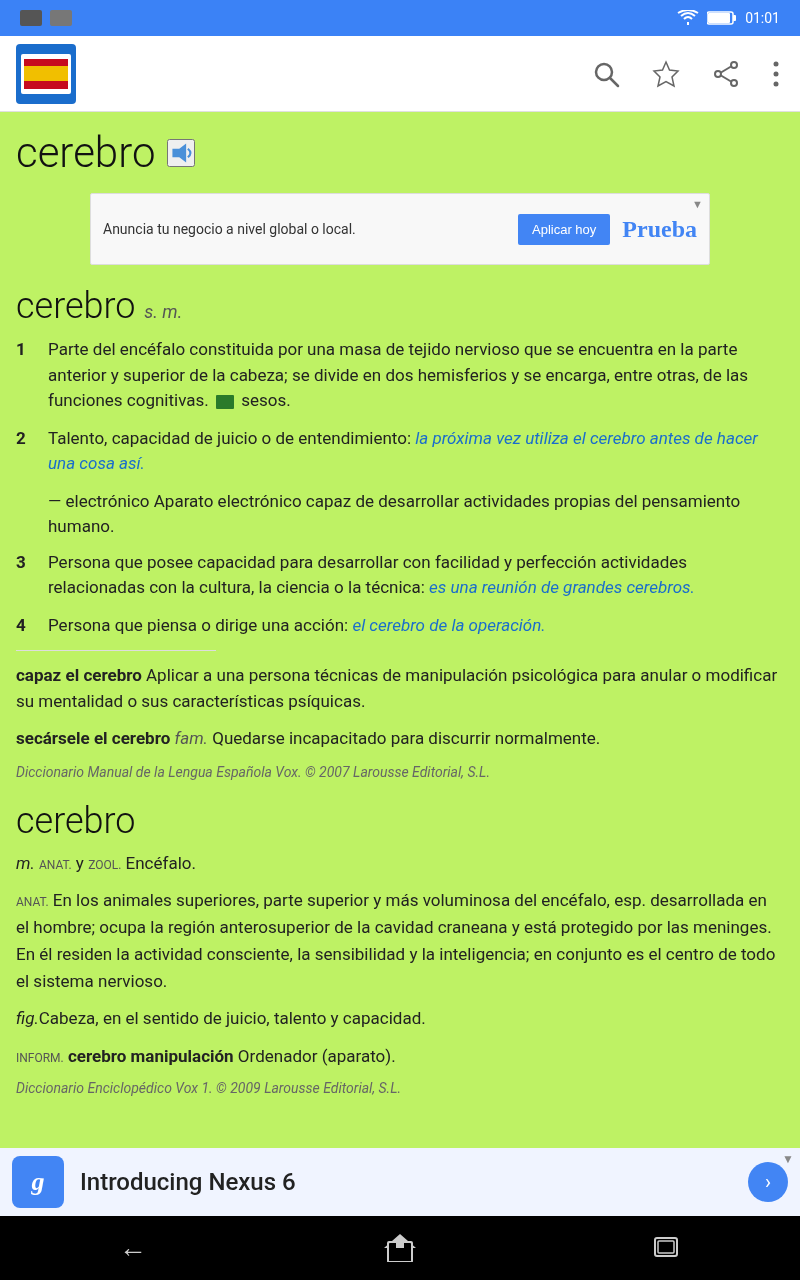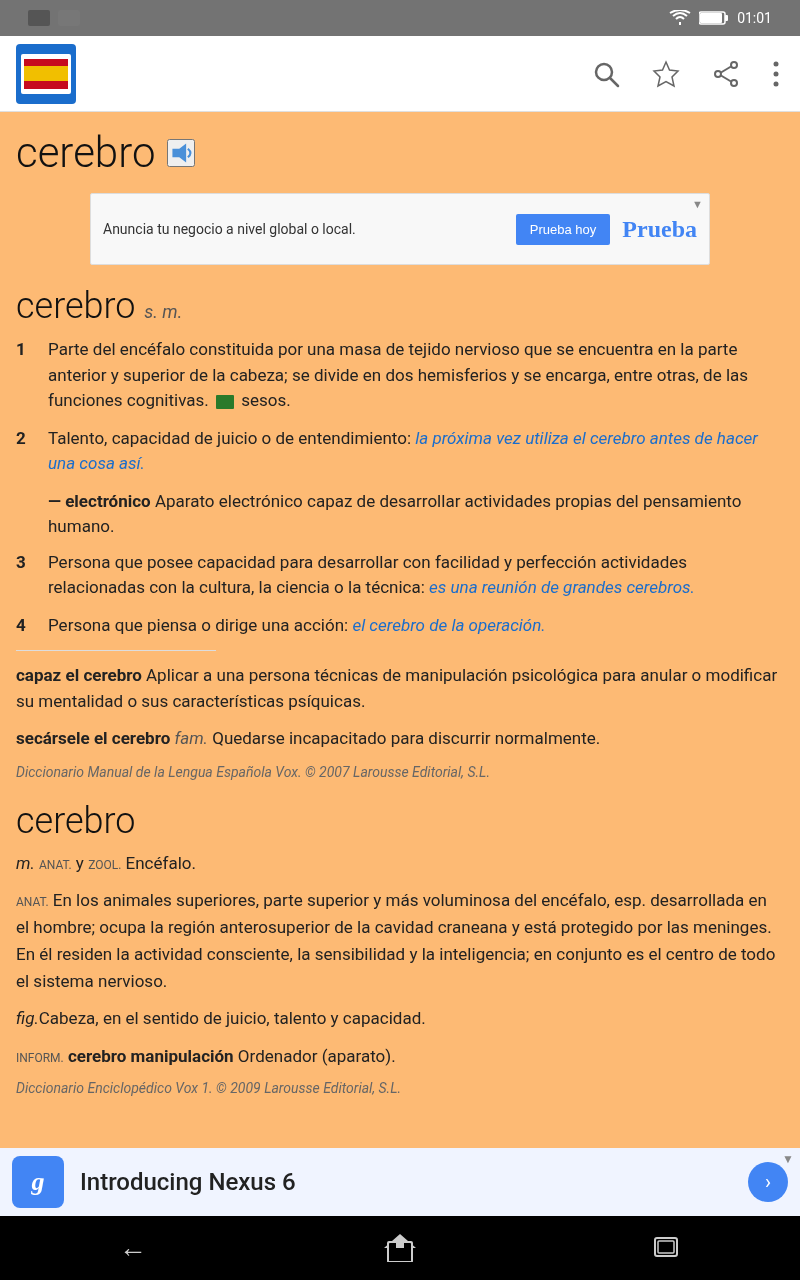--- a/index.html
+++ b/index.html
@@ -1,25 +1,25 @@
 <!DOCTYPE html>
 <html><head>
   <meta charset="utf-8">
   <style>
     * { margin: 0; padding: 0; box-sizing: border-box; }
     body { width: 800px; height: 1280px; background: #fff; font-family: 'Roboto', Arial, sans-serif; overflow: hidden; display: flex; flex-direction: column; }
 
     
     .status-bar {
-      background: #737373;
+      background: #3b82f6;
       height: 36px;
       display: flex;
       align-items: center;
       justify-content: space-between;
-      padding: 0 28px;
+      padding: 0 20px;
       flex-shrink: 0;
     }
     .status-bar-left { display: flex; gap: 8px; align-items: center; }
     .status-bar-right { display: flex; gap: 8px; align-items: center; color: #fff; font-size: 14px; }
     .status-icon { width: 22px; height: 16px; background: #555; border-radius: 2px; }
     .status-icon.photo { background: #777; }
 
     
     .app-bar {
       background: #fff;
@@ -69,21 +69,21 @@
       display: flex;
       align-items: center;
       justify-content: center;
     }
 
     
     .content {
       flex: 1;
       overflow-y: auto;
       padding: 16px 16px 8px 16px;
-      background: #fdba74;
+      background: #bef264;
     }
 
     
     .word-title {
       font-size: 42px;
       font-weight: 300;
       color: #111;
       display: flex;
       align-items: center;
       gap: 12px;
@@ -139,21 +139,21 @@
       color: #111;
       margin-bottom: 12px;
     }
     .pos { font-size: 18px; color: #555; font-style: italic; font-weight: normal; }
     .definition-list { margin: 10px 0 10px 0; }
     .def-item { display: flex; gap: 12px; margin-bottom: 12px; font-size: 17px; line-height: 1.5; color: #222; }
     .def-num { font-weight: bold; min-width: 20px; }
     .def-text { flex: 1; }
     .def-text .example { color: #1a6dcc; font-style: italic; }
     .def-sub { margin-left: 32px; margin-bottom: 10px; font-size: 17px; line-height: 1.5; color: #222; }
-    .def-sub .bold { font-weight: bold; }
+    .def-sub .bold { font-weight: normal; }
     .divider { border: none; border-top: 1px solid #ddd; margin: 12px 0; width: 200px; }
     .phrase-entry { margin-bottom: 12px; font-size: 17px; line-height: 1.5; color: #222; }
     .phrase-entry .phrase-bold { font-weight: bold; }
     .phrase-entry .phrase-italic { font-style: italic; color: #555; }
     .source { font-size: 14px; color: #666; margin: 8px 0; font-style: italic; }
 
     
     .entry2 { margin-top: 20px; }
     .entry2-header { font-size: 36px; font-weight: 300; color: #111; margin-bottom: 8px; }
     .entry2-body { font-size: 17px; line-height: 1.6; color: #222; }
@@ -290,21 +290,21 @@
       <svg width="28" height="28" viewBox="0 0 28 28">
         <polygon points="4,9 12,9 20,3 20,25 12,19 4,19" fill="#4a90d9"></polygon>
         <path d="M22 9 Q28 14 22 19" stroke="#4a90d9" stroke-width="2.5" fill="none"></path>
       </svg>
     </button>
   </div>
 
   <div class="ad-banner">
     <span class="ad-close">▼</span>
     <span class="ad-text">Anuncia tu negocio a nivel global o local.</span>
-    <button class="ad-button">Prueba hoy</button>
+    <button class="ad-button">Aplicar hoy</button>
     <span class="google-logo" style="font-family:serif;">Prueba</span>
   </div>
 
   <div class="entry">
     <div>
       <span class="entry-header"><span>cerebro</span> <span class="pos">s. m.</span></span>
     </div>
 
     <div class="definition-list">
 

